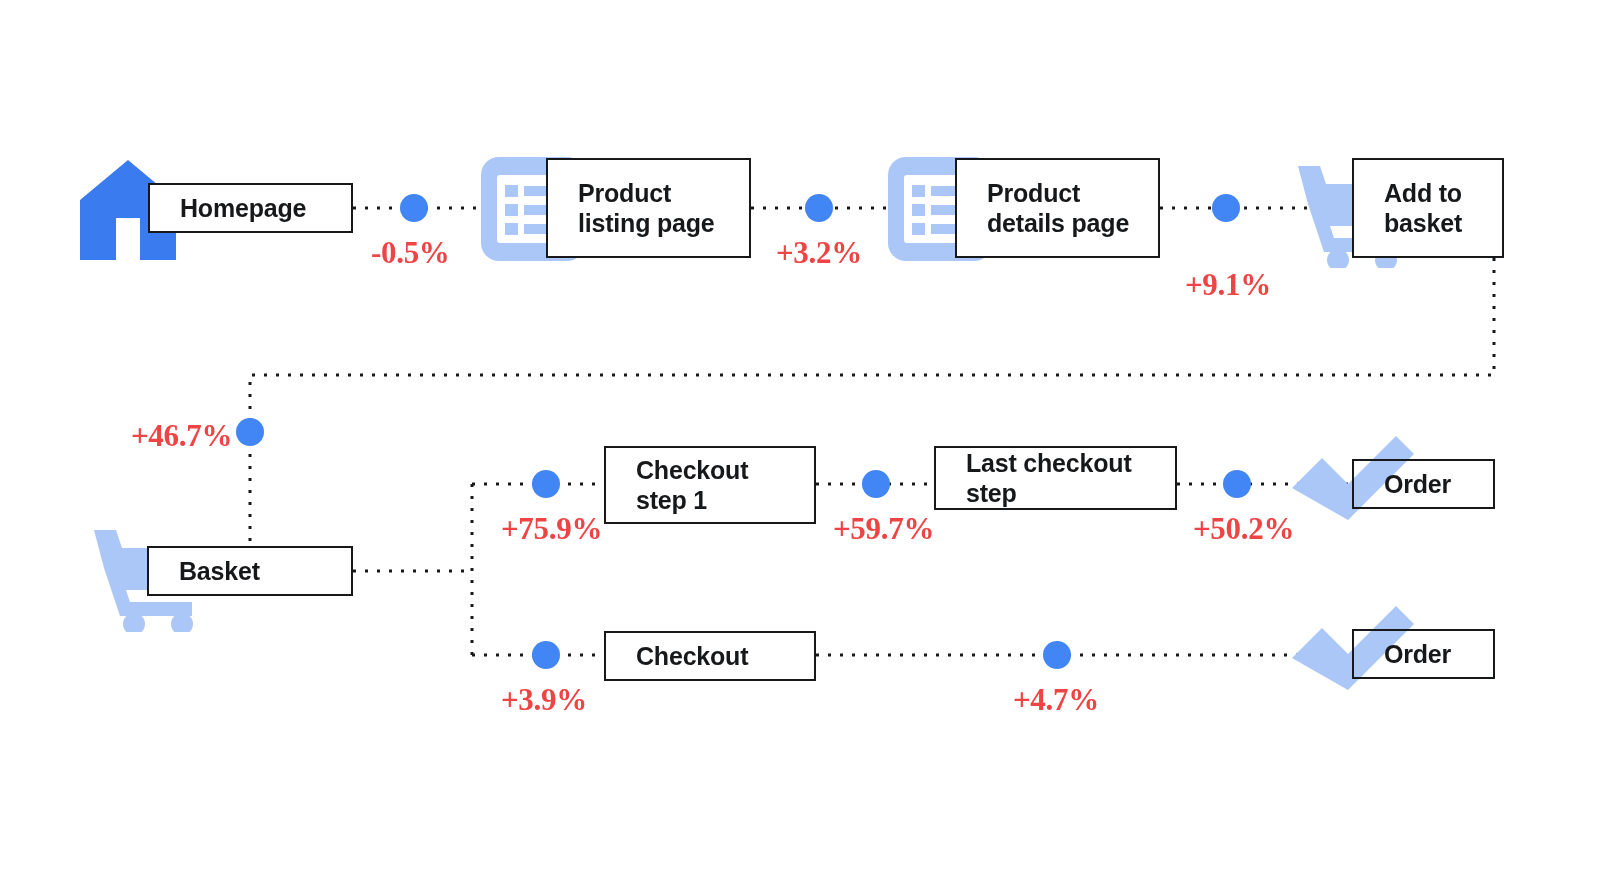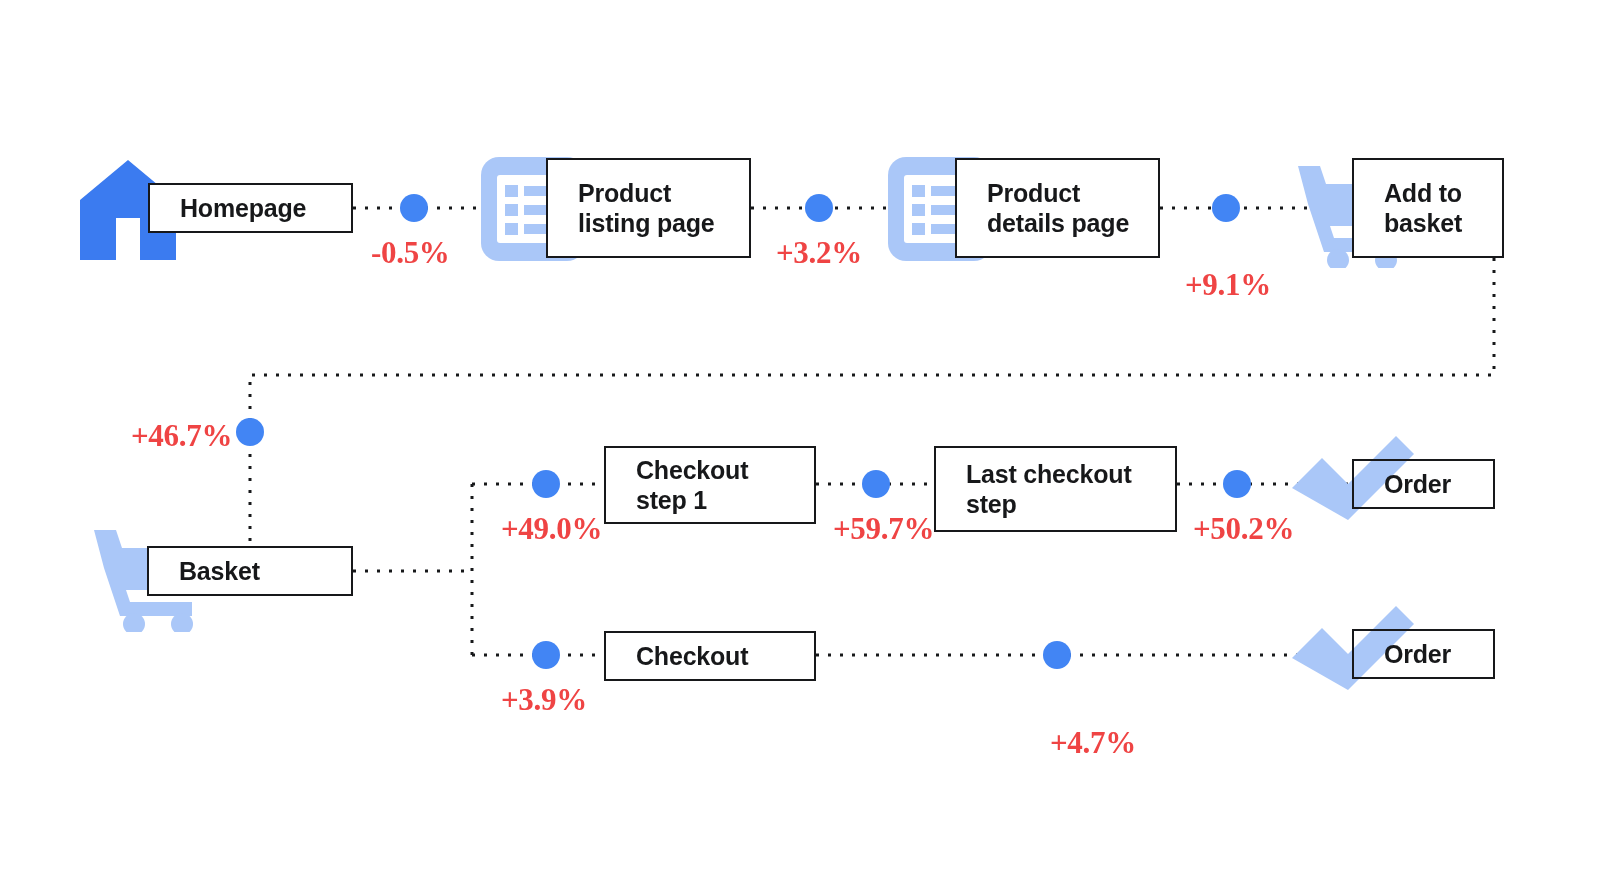--- a/index.html
+++ b/index.html
@@ -168,21 +168,21 @@
 
   <div class="node" style="left:147px; top:546px; width:206px; height:50px;">
     <span class="node-label">Basket</span>
   </div>
 
   <div class="node" style="left:604px; top:446px; width:212px; height:78px;">
     <span class="node-label">Checkout
 step 1</span>
   </div>
 
-  <div class="node" style="left:934px; top:446px; width:243px; height:86px;">
+  <div class="node" style="left:934px; top:446px; width:243px; height:64px;">
     <span class="node-label">Last checkout
 step</span>
   </div>
 
   <div class="node" style="left:1352px; top:459px; width:143px; height:50px; background:transparent;">
     <span class="node-label">Order</span>
   </div>
 
   <div class="node" style="left:604px; top:631px; width:212px; height:50px;">
     <span class="node-label">Checkout</span>
@@ -199,19 +199,19 @@
   <div class="dot" style="left:532px; top:470px; width:28px; height:28px;"></div>
   <div class="dot" style="left:862px; top:470px; width:28px; height:28px;"></div>
   <div class="dot" style="left:1223px; top:470px; width:28px; height:28px;"></div>
   <div class="dot" style="left:532px; top:641px; width:28px; height:28px;"></div>
   <div class="dot" style="left:1043px; top:641px; width:28px; height:28px;"></div>
 
   <div class="pct" style="left:371px; top:235px;">-0.5%</div>
   <div class="pct" style="left:776px; top:235px;">+3.2%</div>
   <div class="pct" style="left:1185px; top:235px;margin-top:32px;">+9.1%</div>
   <div class="pct" style="left:131px; top:418px;">+46.7%</div>
-  <div class="pct" style="left:501px; top:511px;">+49.0%</div>
+  <div class="pct" style="left:501px; top:511px;">+75.9%</div>
   <div class="pct" style="left:833px; top:511px;">+59.7%</div>
   <div class="pct" style="left:1193px; top:511px;">+50.2%</div>
   <div class="pct" style="left:501px; top:682px;">+3.9%</div>
-  <div class="pct" style="left:1050px; top:682px;margin-top:43px;">+4.7%</div>
+  <div class="pct" style="left:1013px; top:682px;">+4.7%</div>
 
 </div>
 
 </body></html>

